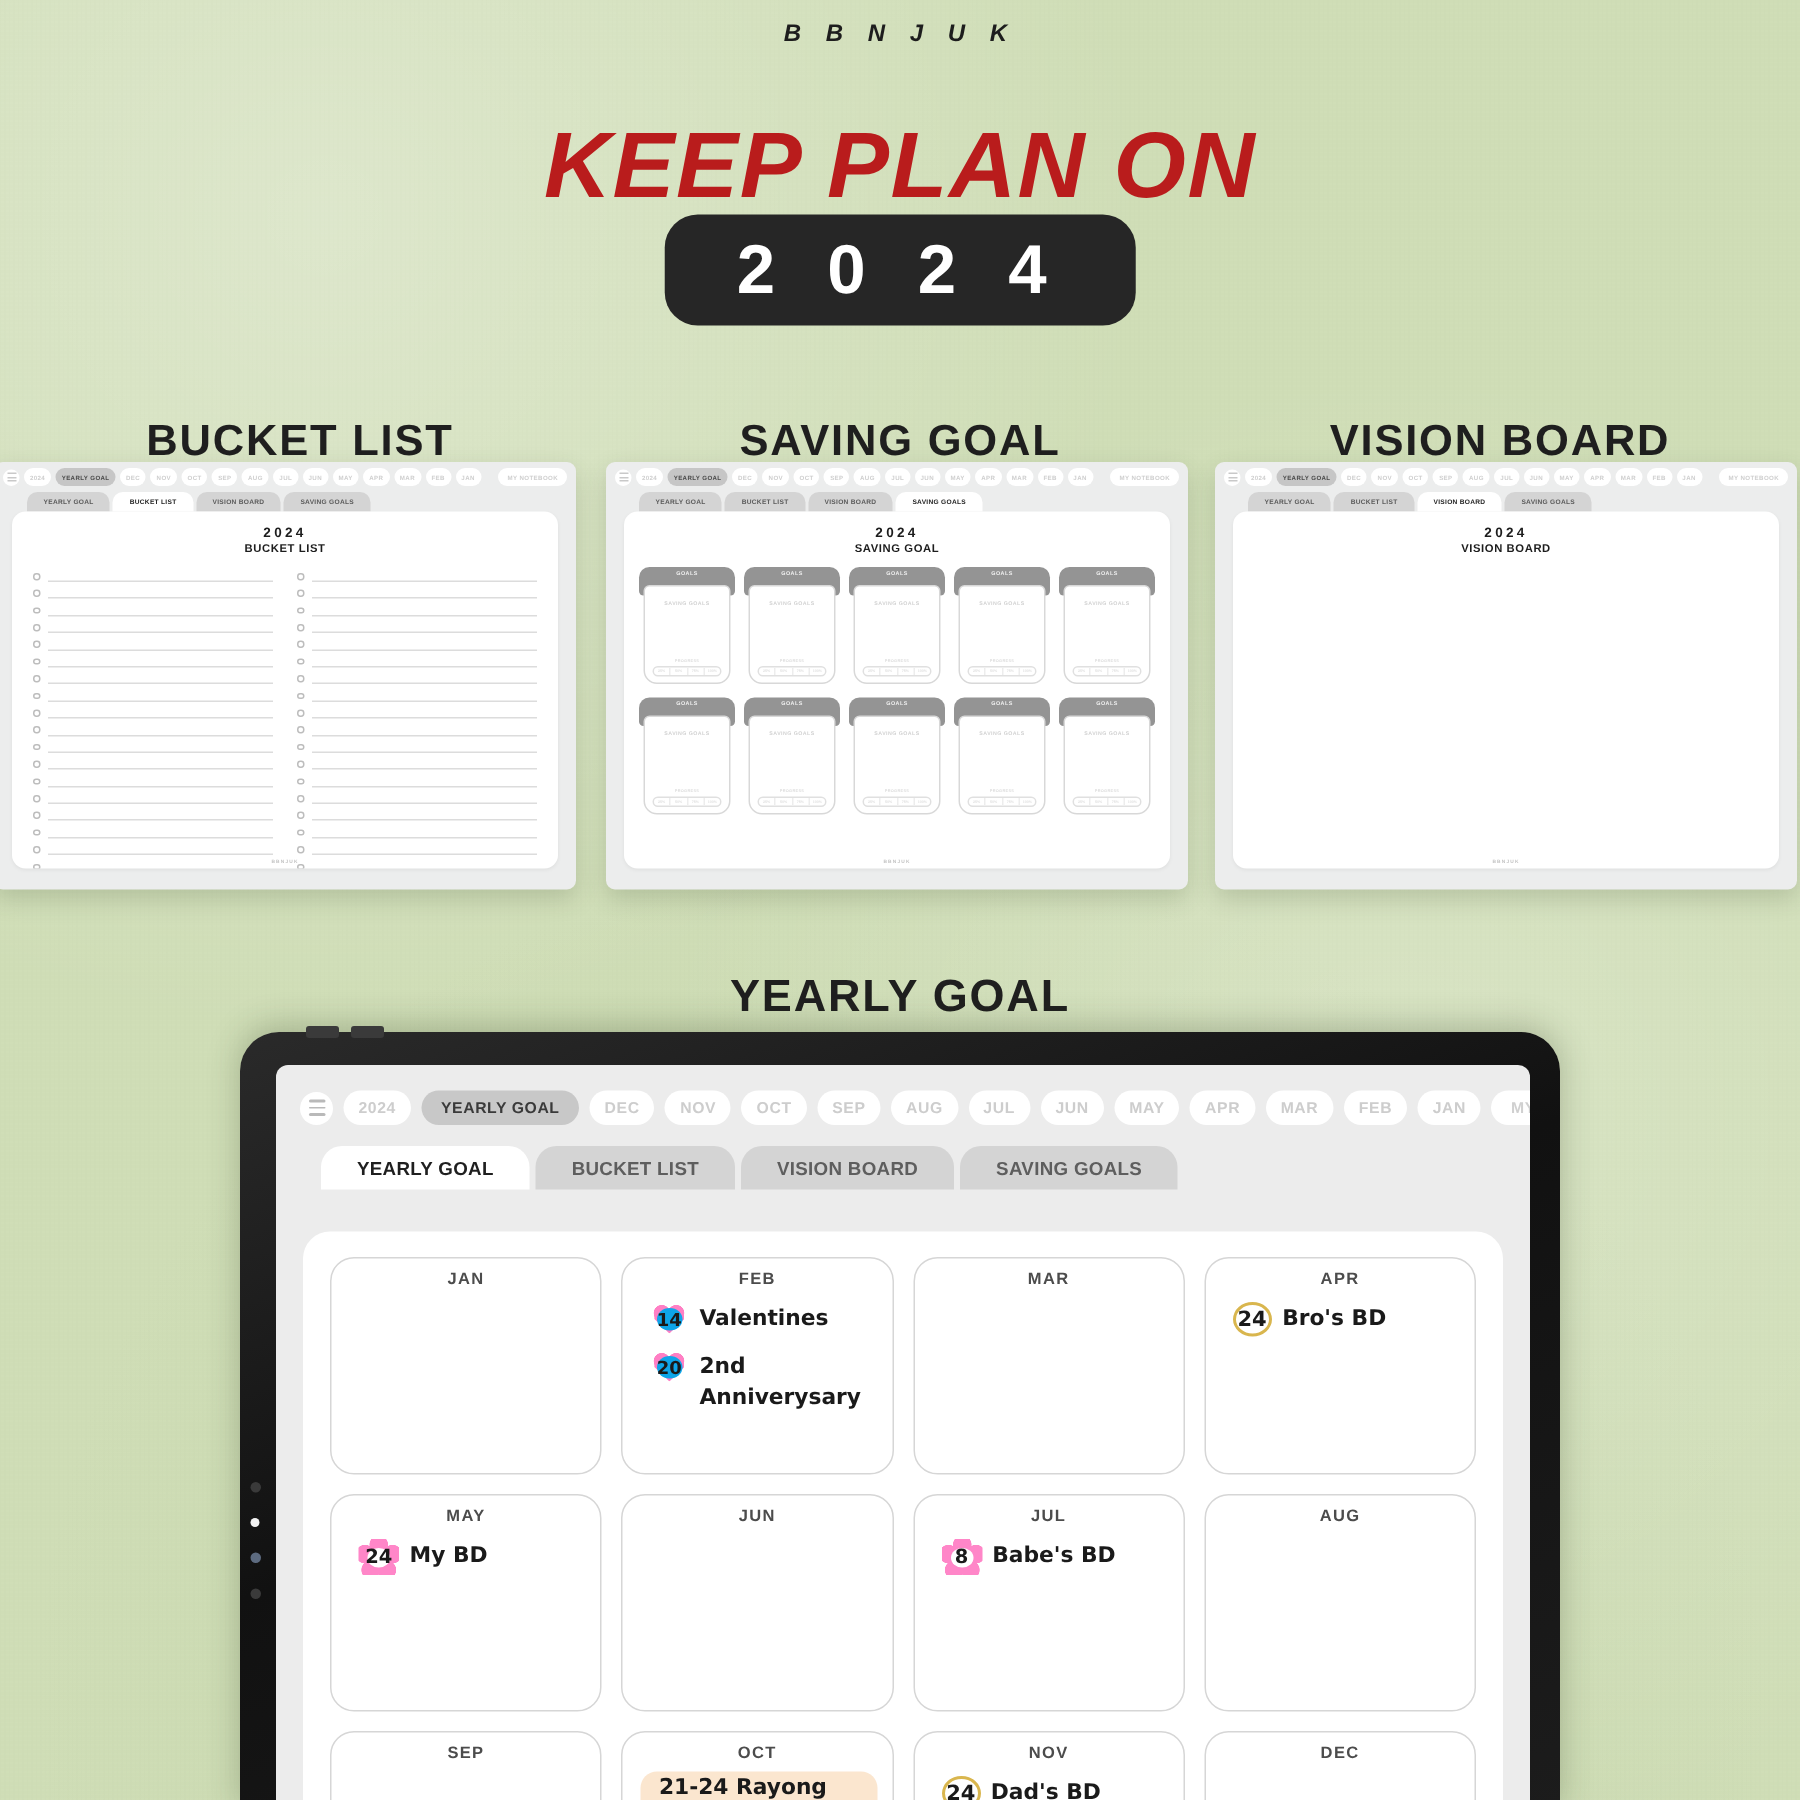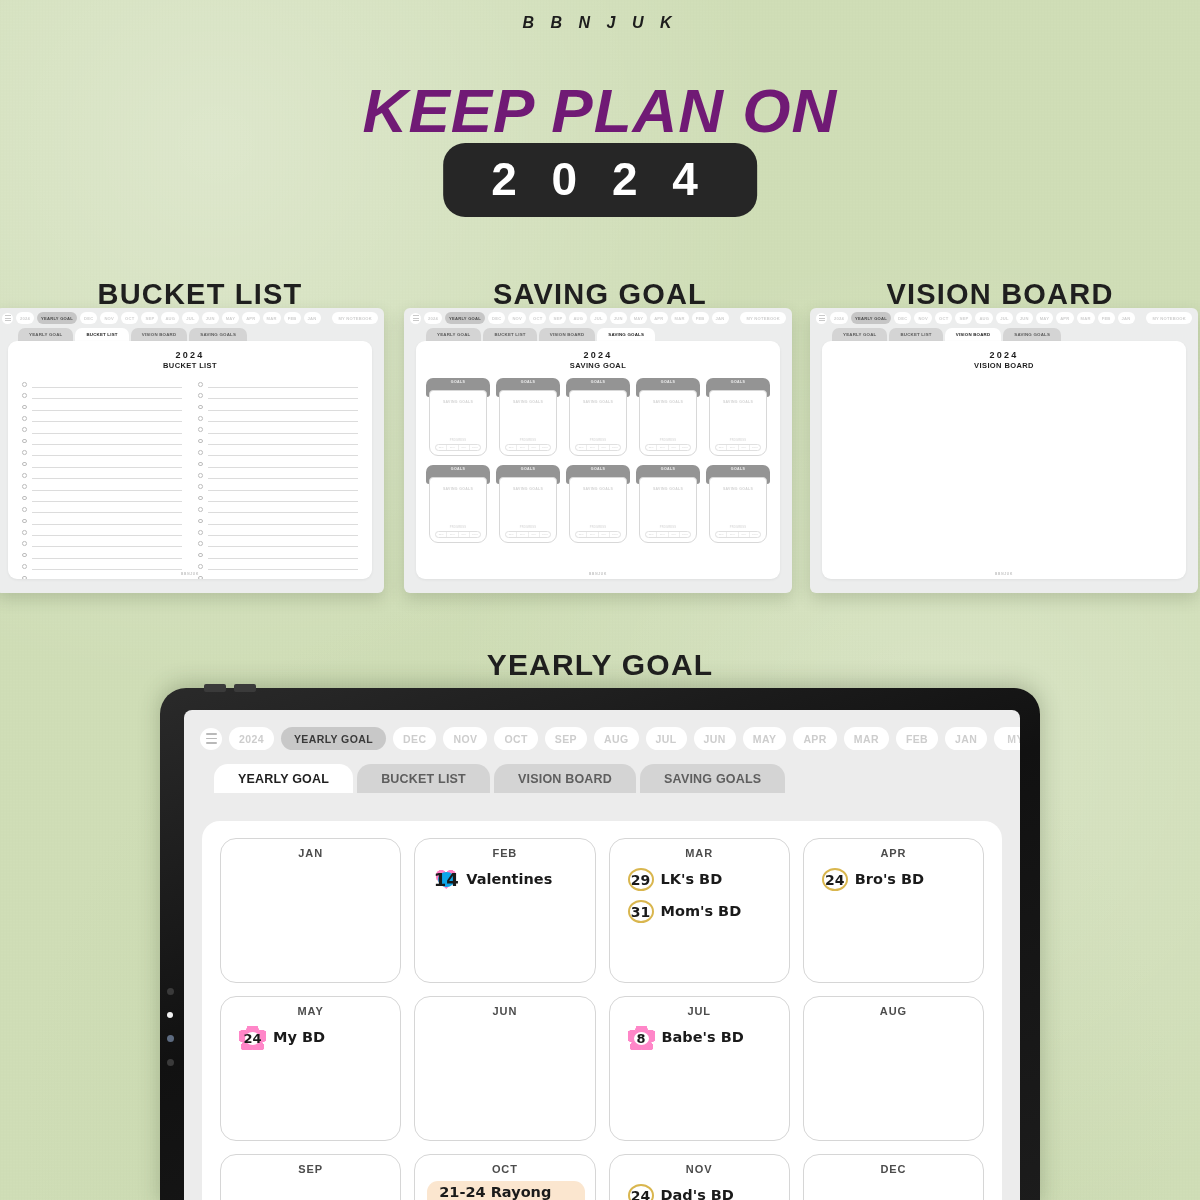--- a/index.html
+++ b/index.html
@@ -28,21 +28,21 @@
   .brand {
     position: absolute; top: 14px; left: 0; right: 0;
     text-align: center;
     font-size: 16px; font-weight: 700; font-style: italic;
     letter-spacing: 6px; color: #1d1d1d;
   }
   .hero-title {
     position: absolute; top: 80px; left: 0; right: 0;
     text-align: center;
     font-size: 62px; font-weight: 800; font-style: italic;
-    letter-spacing: 1px; color: #701a75;
+    letter-spacing: 1px; color: #b91c1c;
     line-height: 1;
   }
   .year-pill {
     position: absolute; top: 143px; left: 50%; transform: translateX(-50%);
     background: #262626; color: #fff;
     border-radius: 22px;
     padding: 13px 48px 15px;
     font-size: 46px; font-weight: 700; letter-spacing: 11px;
     line-height: 1;
   }
@@ -251,21 +251,21 @@
     content: ""; position: absolute; left: 3px; right: 3px; top: 6px; height: 15px;
     background: #ff7fc4;
     clip-path: polygon(50% 100%, 0 35%, 0 0, 100% 0, 100% 35%);
     border-radius: 0 0 40% 40%;
     z-index: 0;
   }
   .badge.heart > span {
     position: relative; z-index: 2;
     background: #0ea5e9; border-radius: 50%;
     width: 17px; height: 15px; display:flex; align-items:center; justify-content:center;
-    font-size: 18px;
+    font-size: 12px;
   }
   .badge.flower { width: 27px; height: 24px; }
   .badge.flower::before {
     content: ""; position: absolute; inset: 0;
     background:
       radial-gradient(circle at 50% 16%, #ff86c8 0 6px, transparent 6.4px),
       radial-gradient(circle at 16% 42%, #ff86c8 0 6px, transparent 6.4px),
       radial-gradient(circle at 84% 42%, #ff86c8 0 6px, transparent 6.4px),
       radial-gradient(circle at 30% 86%, #ff86c8 0 6px, transparent 6.4px),
       radial-gradient(circle at 70% 86%, #ff86c8 0 6px, transparent 6.4px),
@@ -756,38 +756,30 @@
           </div>
           <div class="cell">
             <div class="cell-name">FEB</div>
             <div class="entries">
               <div class="entry">
                 <span class="badge heart">
                   <span>14</span>
                 </span>
                 <span class="entry-text">Valentines</span>
               </div>
+              <div class="entry">
+                <span class="badge heart">
+                  <span>20</span>
+                </span>
+                <span class="entry-text">2nd Anniverysary</span>
+              </div>
             </div>
           </div>
           <div class="cell">
             <div class="cell-name">MAR</div>
-            <div class="entries">
-              <div class="entry">
-                <span class="badge gold">
-                  <span>29</span>
-                </span>
-                <span class="entry-text">LK's BD</span>
-              </div>
-              <div class="entry">
-                <span class="badge gold">
-                  <span>31</span>
-                </span>
-                <span class="entry-text">Mom's BD</span>
-              </div>
-            </div>
           </div>
           <div class="cell">
             <div class="cell-name">APR</div>
             <div class="entries">
               <div class="entry">
                 <span class="badge gold">
                   <span>24</span>
                 </span>
                 <span class="entry-text">Bro's BD</span>
               </div>

